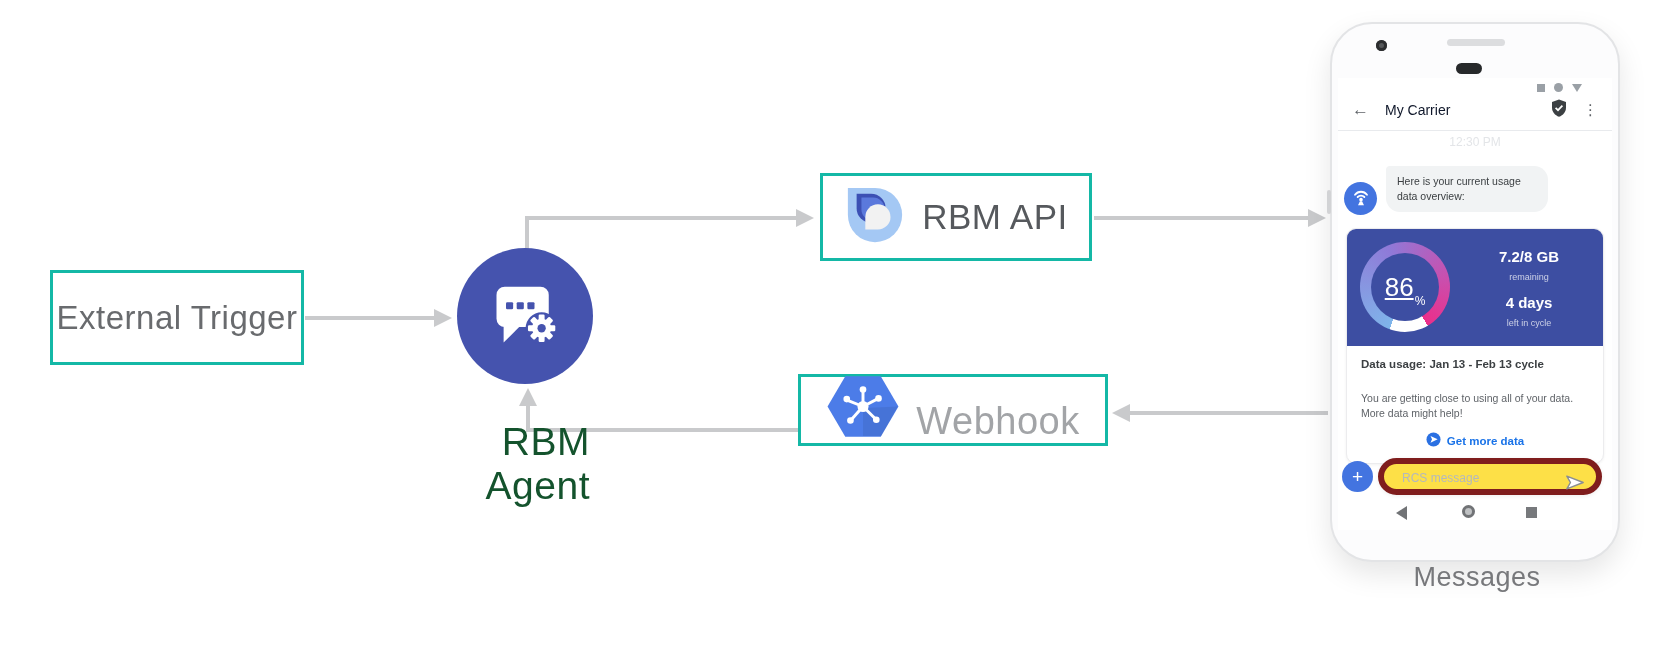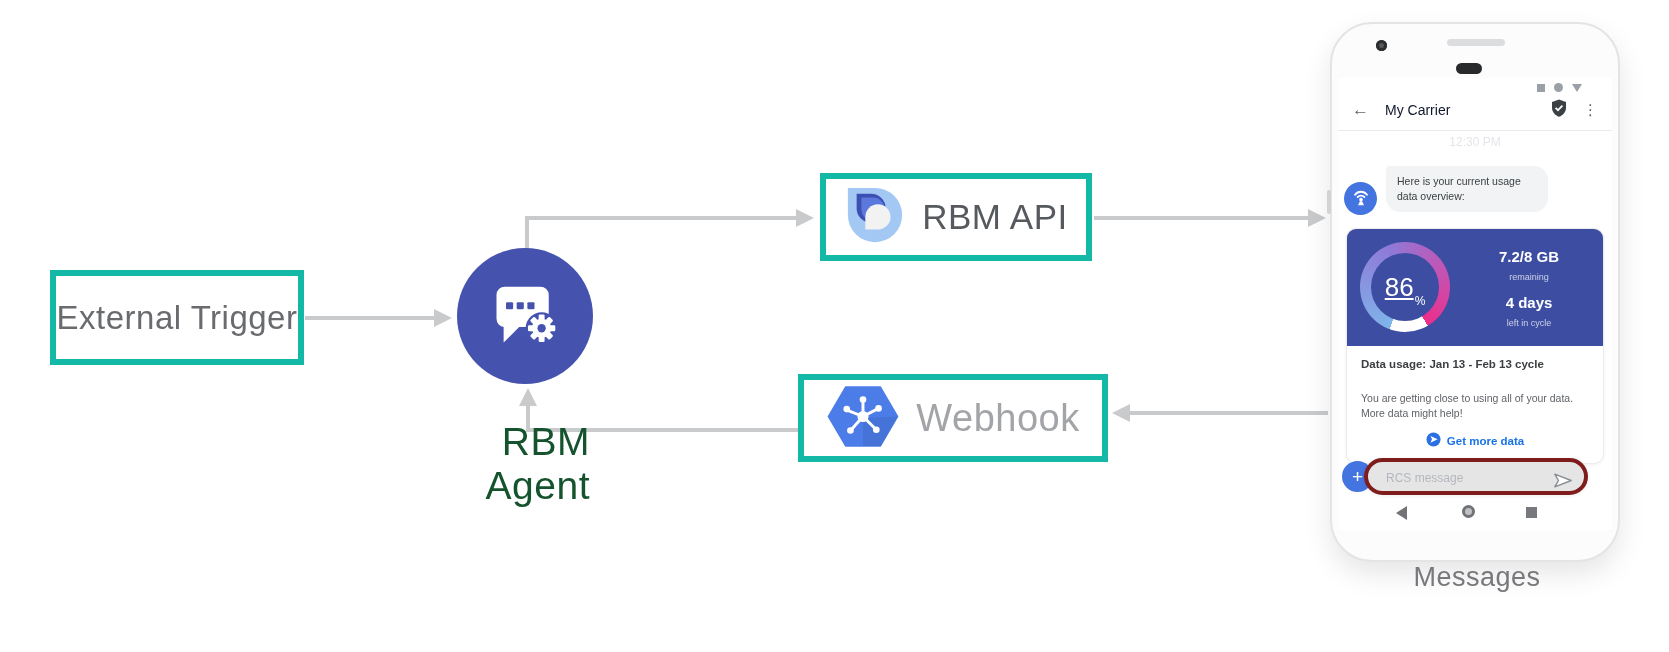--- a/index.html
+++ b/index.html
@@ -4,28 +4,28 @@
 <style>
   html,body { margin:0; padding:0; background:#ffffff; }
   .canvas {
     position:relative; width:1669px; height:652px; background:#ffffff; overflow:hidden;
     font-family:"Liberation Sans","DejaVu Sans",sans-serif;
   }
   svg.wires { position:absolute; left:0; top:0; }
 
   
   .node-box {
-    position:absolute; background:#fff; border:6px solid #14b8a6; box-sizing:border-box;
+    position:absolute; background:#fff; border:3px solid #14b8a6; box-sizing:border-box;
     display:flex; align-items:center; justify-content:center; gap:18px;
   }
   #box-external { left:50px; top:270px; width:254px; height:95px; }
   #box-external .node-label { font-size:33px; color:#696b6e; letter-spacing:.5px; }
   #box-api { left:820px; top:173px; width:272px; height:88px; gap:16px; }
   #box-api .node-label { font-size:35px; color:#56595d; letter-spacing:.5px; }
-  #box-webhook { left:798px; top:374px; width:310px; height:88px; gap:16px; }
+  #box-webhook { left:798px; top:374px; width:310px; height:72px; gap:16px;align-items:flex-end; }
   #box-webhook .node-label { font-size:38px; color:#a2a4a7; letter-spacing:.5px; }
 
   .agent-circle {
     position:absolute; left:457px; top:248px; width:136px; height:136px; border-radius:50%;
     background:#4553ae; display:flex; align-items:center; justify-content:center;
   }
   .agent-label {
     position:absolute; left:405px; top:420px; width:185px; text-align:right;
     font-size:39px; color:#14532d; letter-spacing:.5px;
   }
@@ -86,22 +86,22 @@
   .ct-cap { font-size:9px; color:rgba(255,255,255,.72); margin-top:7px;text-align:right; }
   .ct-gap { height:12px; }
   .card-bottom { padding:12px 14px 14px; }
   .cb-title { font-size:11.5px; font-weight:bold; color:#3c4043; }
   .cb-body { margin-top:21px; font-size:10.5px; color:#5f6368; line-height:1.45; }
   .cb-action { margin-top:11px; display:flex; align-items:center; justify-content:center; gap:6px;
     font-size:11.5px; font-weight:bold; color:#1a73e8; cursor:default; }
 
   .plus-btn { position:absolute; left:4px; top:383px; width:31px; height:31px; border-radius:50%;
     background:#4374e0; color:#fff; font-size:19px; display:flex; align-items:center; justify-content:center; }
-  .rcs-pill { position:absolute; left:26px; top:380px; width:224px; height:37px; box-sizing:border-box;
-    border:4px solid #7f1d1d; border-radius:19px; background:#e5e5e5; box-shadow:0 1px 4px rgba(0,0,0,.07); }
+  .rcs-pill { position:absolute; left:40px; top:380px; width:224px; height:37px; box-sizing:border-box;
+    border:6px solid #7f1d1d; border-radius:19px; background:#fde047; box-shadow:0 1px 4px rgba(0,0,0,.07); }
   .rcs-input { position:absolute; left:16px; top:0; width:160px; height:100%; border:none; outline:none;
     background:transparent; font-size:12px; color:#3c4043; font-family:inherit; }
   .rcs-input::placeholder { color:#b4b8bd; }
   .send-wrap { position:absolute; right:11px; top:10px; }
 
   .nav-back { position:absolute; left:58px; top:428px; width:0; height:0;
     border-top:7px solid transparent; border-bottom:7px solid transparent; border-right:11px solid #717376; }
   .nav-home { position:absolute; left:124px; top:427px; width:7px; height:7px; border-radius:50%;
     border:3px solid #717376; background:#bfc1c3; }
   .nav-square { position:absolute; left:188px; top:429px; width:11px; height:11px; background:#77797c; }

